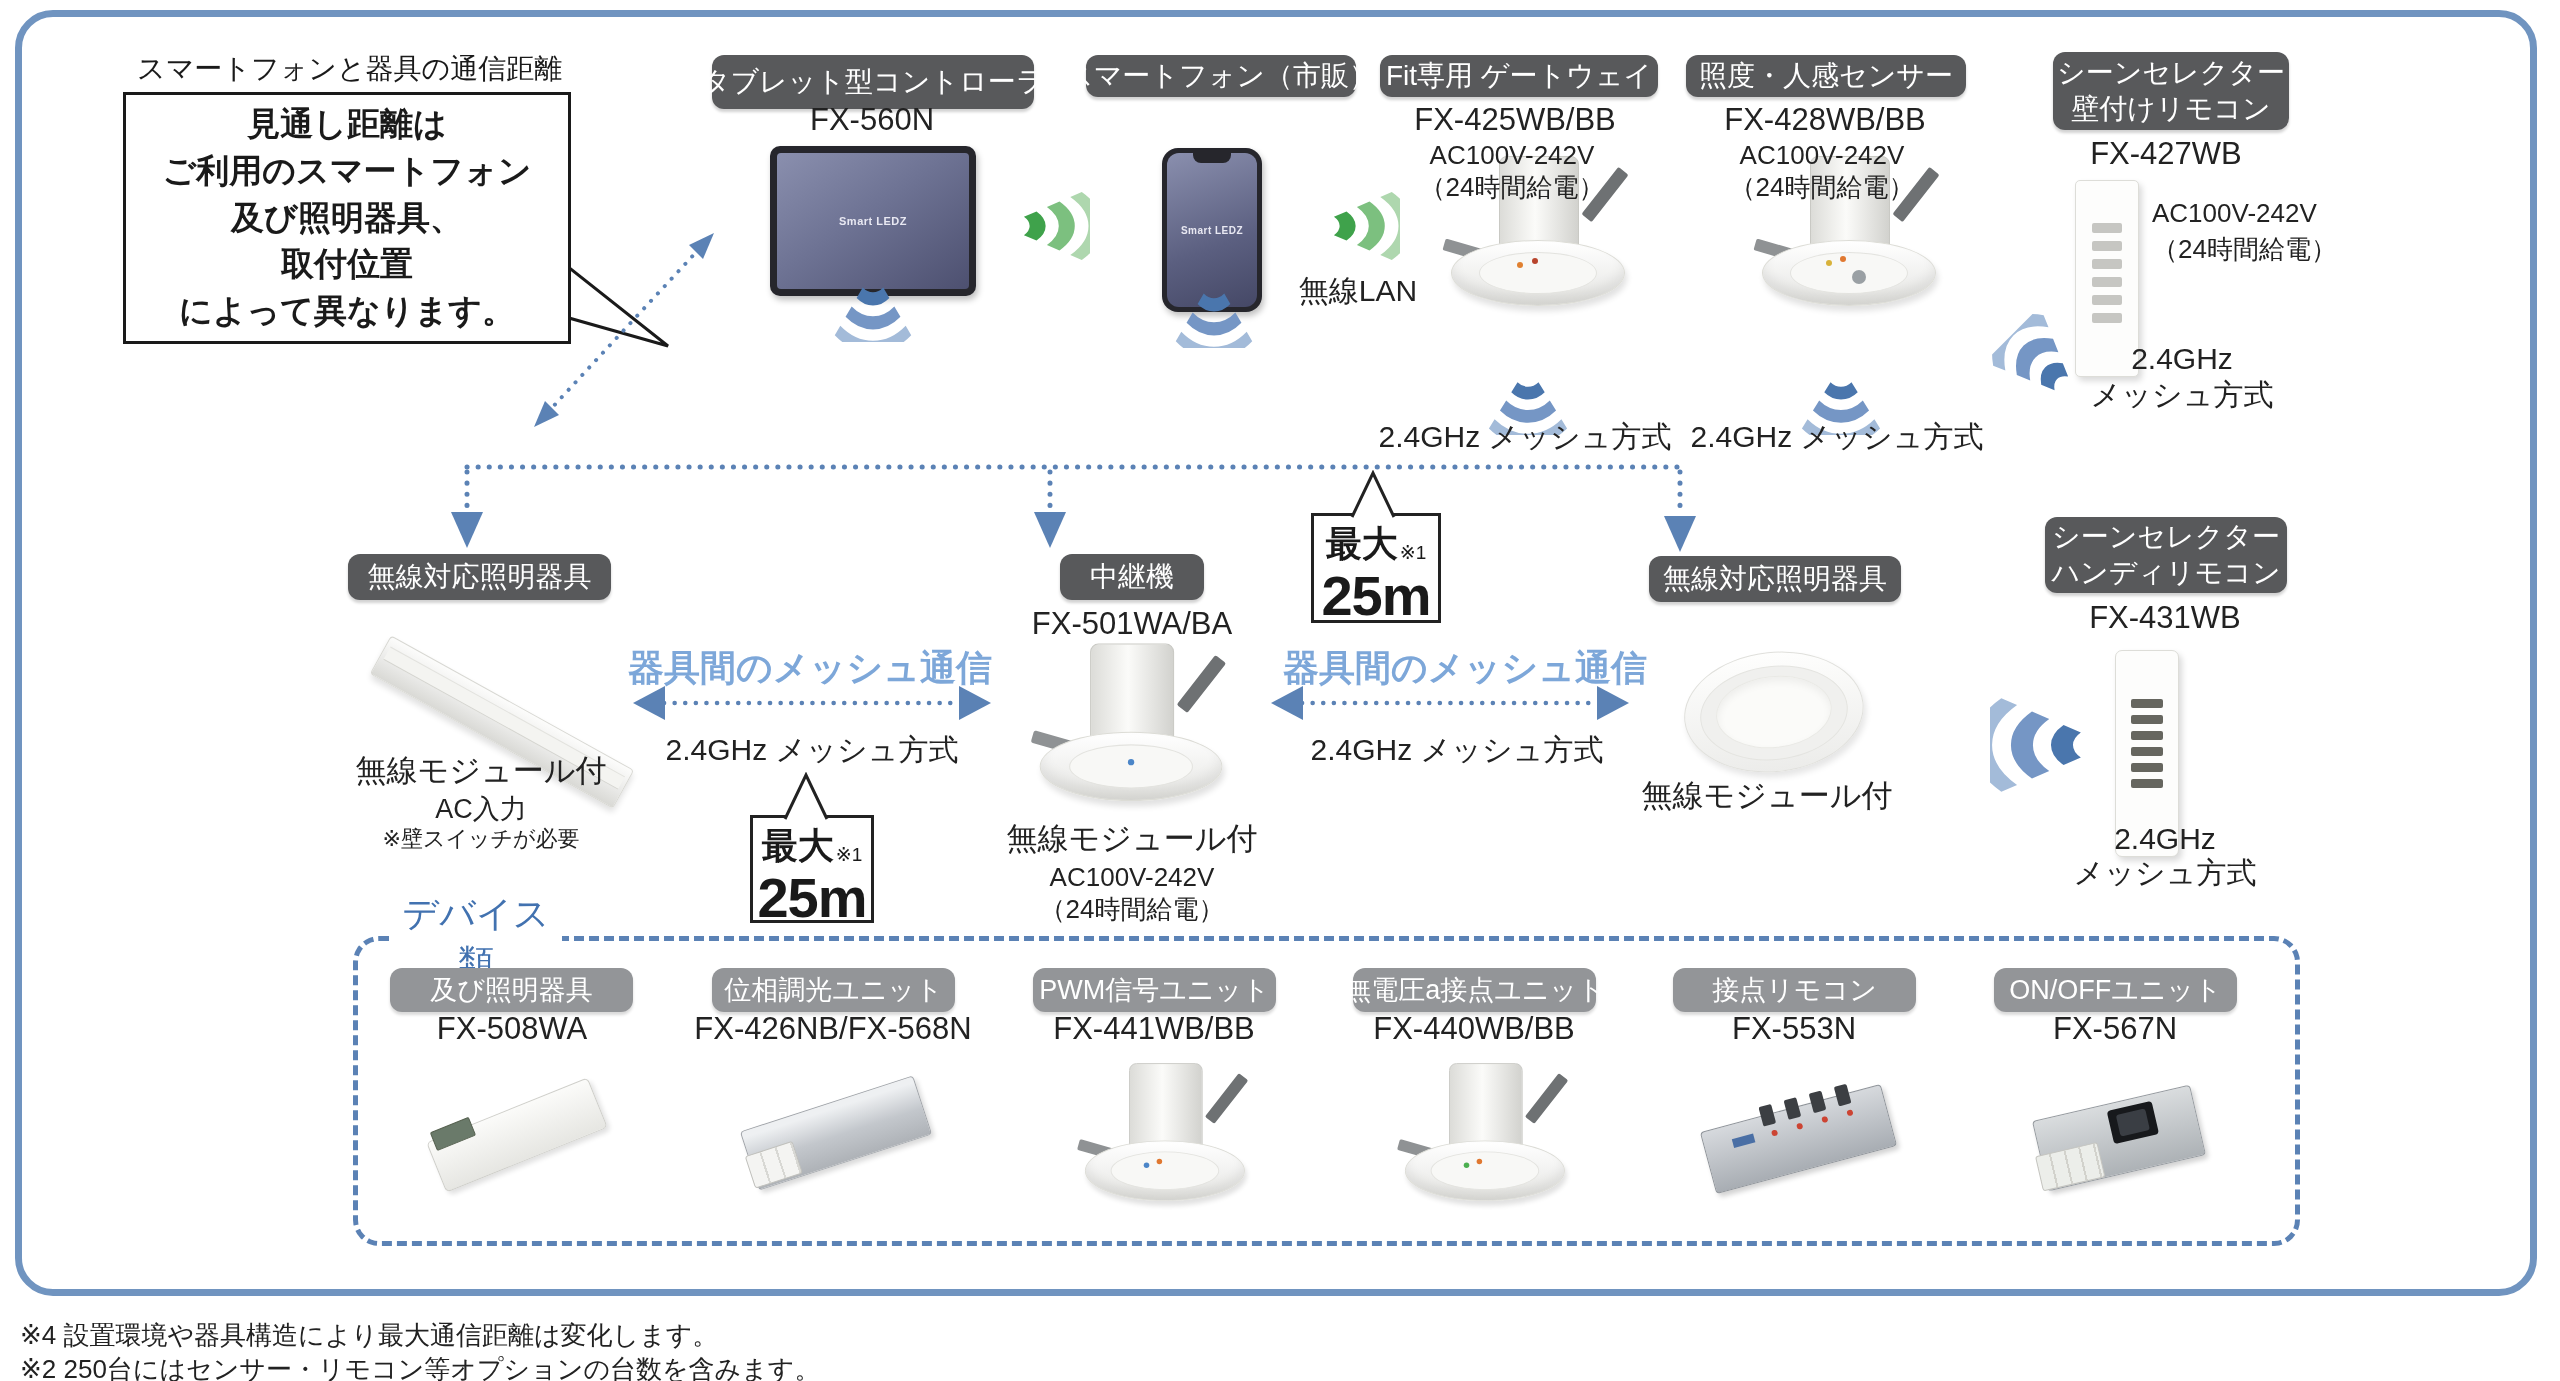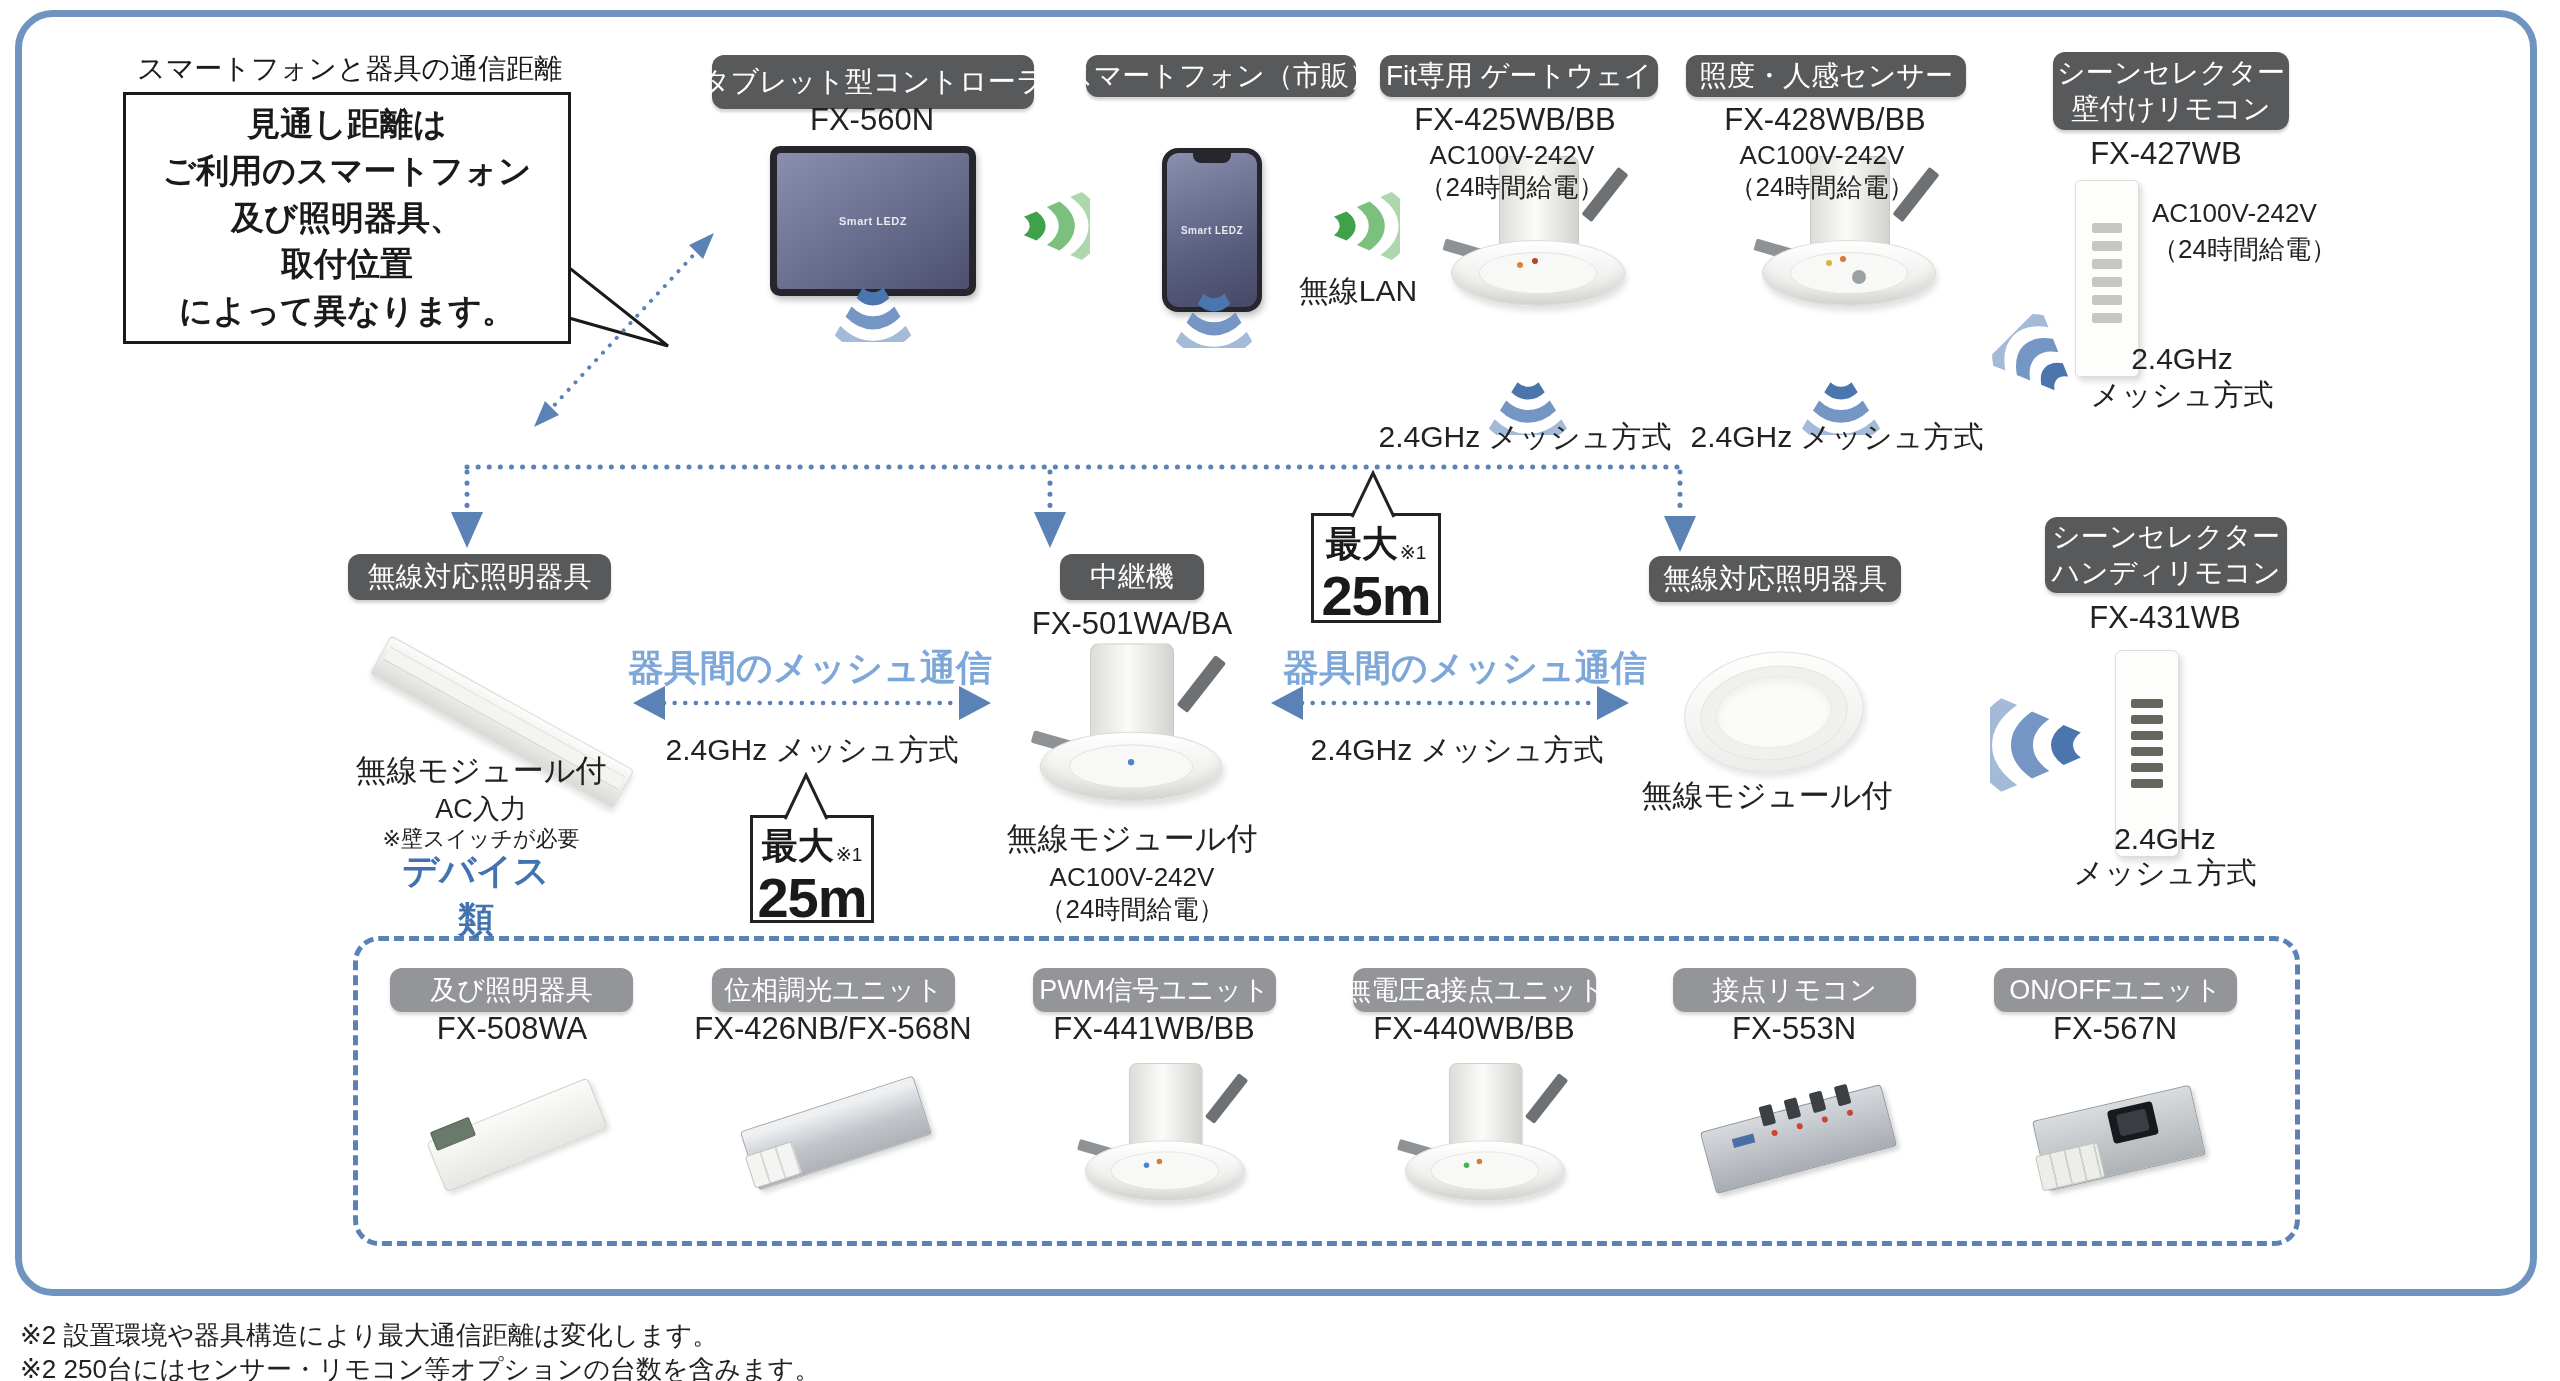--- a/index.html
+++ b/index.html
@@ -46,21 +46,21 @@
   .downlight .i{position:absolute;left:32px;top:24px;width:114px;height:70px;border-radius:50%;background:#fbfbf9;border:1px solid #e9e9e5;box-shadow:inset 0 4px 8px rgba(0,0,0,.06);}
   
   .wremote{background:#fdfdfc;border:1px solid #ddddd8;border-radius:5px;z-index:2;box-shadow:3px 4px 6px rgba(0,0,0,.15);}
   .slat{position:absolute;background:#c6c6c2;border-radius:2px;}
   .hslat{position:absolute;background:#66665f;border-radius:2px;}
   
   .linfix{left:363px;top:700px;width:276px;height:42px;transform:rotate(29deg);z-index:2;background:linear-gradient(180deg,#fcfcfb,#e9e9e7 60%,#d9d9d5);border:1px solid #d8d8d3;border-radius:4px;box-shadow:2px 4px 6px rgba(0,0,0,.12);}
   .linfix .stripe{position:absolute;left:4px;right:4px;top:9px;height:13px;background:#f4f4f1;border-top:1px solid #e2e2de;border-bottom:1px solid #d5d5d0;}
   
   .devbox{left:353px;top:936px;width:1937px;height:300px;border:5px dashed #5b82b5;border-radius:26px;z-index:1;}
-  .devbox-label{left:390px;top:873px;width:172px;height:46px;background:#fff;color:#4272b0;font-weight:bold;font-size:36px;z-index:3;}
+  .devbox-label{left:390px;top:916px;width:172px;height:46px;background:#fff;color:#4272b0;font-weight:normal;font-size:36px;z-index:3;}
   
   .box508{left:10px;top:48px;width:172px;height:52px;transform:rotate(-22deg);background:linear-gradient(180deg,#fbfbf9,#e6e6e2);border:1px solid #cfcfca;border-radius:5px;position:absolute;box-shadow:2px 4px 5px rgba(0,0,0,.12);}
   .box508 .term{position:absolute;left:6px;top:-9px;width:40px;height:18px;background:#6a7a6a;border:1px solid #55604f;border-radius:2px;}
   .box426{left:5px;top:42px;width:180px;height:60px;transform:rotate(-18deg);background:linear-gradient(180deg,#eef0f2 10%,#c3c7cc 55%,#aeb2b7);border:1px solid #9fa3a8;border-radius:4px;position:absolute;box-shadow:2px 4px 5px rgba(0,0,0,.15);}
   .box426 .term{position:absolute;left:-4px;top:24px;width:48px;height:32px;background:#f4f4f2;border:1px solid #c0c0bc;border-radius:3px;background-image:repeating-linear-gradient(90deg,transparent 0 14px,#d8d8d4 14px 16px);}
   .box553{left:5px;top:42px;width:185px;height:62px;transform:rotate(-15deg);background:linear-gradient(180deg,#d6d9dd,#a8adb3);border:1px solid #8f949a;border-radius:4px;position:absolute;box-shadow:2px 4px 5px rgba(0,0,0,.18);}
   .box553 .knob{position:absolute;width:13px;height:20px;background:#3c3f43;border-radius:2px;top:-10px;}
   .box553 .dot{position:absolute;width:6px;height:6px;border-radius:50%;background:#cc4433;top:16px;}
   .box553 .tag{position:absolute;left:28px;top:14px;width:22px;height:9px;background:#4a6fa5;}
   .box567{left:8px;top:40px;width:160px;height:70px;transform:rotate(-13deg);background:linear-gradient(180deg,#d9dcde,#adb2b6);border:1px solid #969ba0;border-radius:4px;position:absolute;box-shadow:2px 4px 5px rgba(0,0,0,.18);}
@@ -360,16 +360,16 @@
   <div class="abs gbadge ctr" style="left:1994px;top:968px;width:243px;height:44px;">ON/OFFユニット</div>
   <div class="abs model ctr" style="left:1975px;top:1012px;width:280px;height:34px;">FX-567N</div>
   <div class="abs" style="left:2030px;top:1062px;width:180px;height:160px;z-index:2;">
     <div class="box567">
       <div class="rocker"></div>
       <div class="term"></div>
     </div>
   </div>
 
 
-  <div class="abs footnote" style="left:20px;top:1318px;">※2 設置環境や器具構造により最大通信距離は変化します。</div>
+  <div class="abs footnote" style="left:20px;top:1318px;">※4 設置環境や器具構造により最大通信距離は変化します。</div>
   <div class="abs footnote" style="left:20px;top:1352px;">※2 250台にはセンサー・リモコン等オプションの台数を含みます。</div>
 
 </div>
 
 </body></html>

